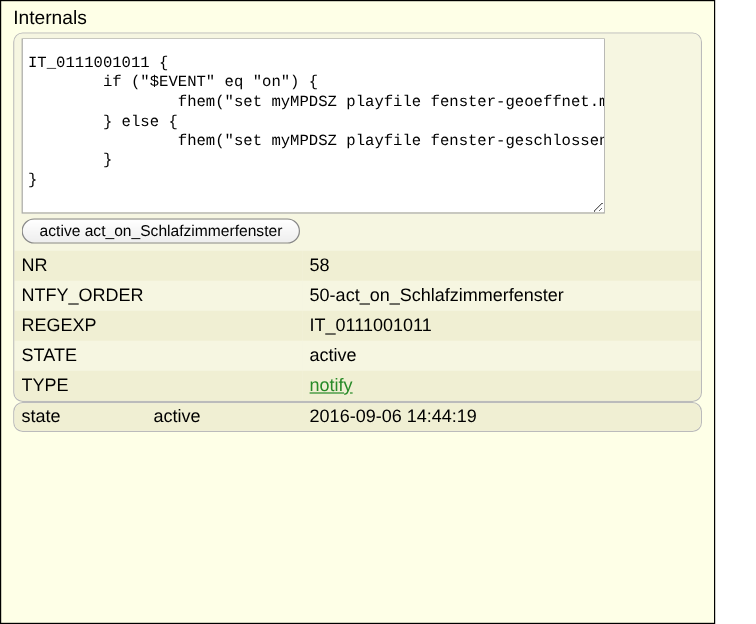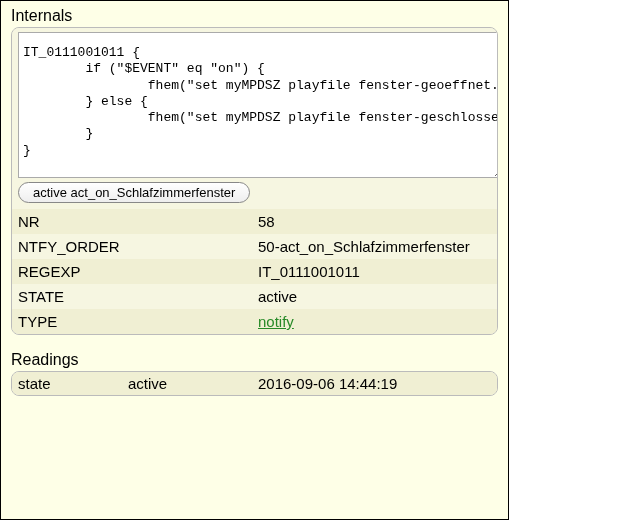--- a/index.html
+++ b/index.html
@@ -4,21 +4,21 @@
 <style>
   * { box-sizing: border-box; }
   body {
     margin: 0;
     padding: 0;
     font-family: Arial, Helvetica, sans-serif;
     font-size: 14px;
     background: #fff;
   }
   .frame {
-    width: 509px;
+    width: 596px;
     height: 520px;
     border: 1px solid #000;
     background: #feffe7;
     padding: 4px 10px 10px 10px;
     position: relative;
   }
   .section-title {
     font-size: 16px;
     color: #000;
     margin: 2px 0 2px 0;
@@ -179,21 +179,20 @@
             <td>active</td>
           </tr>
           <tr>
             <td class="key">TYPE</td>
             <td><span class="link-green">notify</span></td>
           </tr>
         </tbody>
     </table>
   </div>
 
-  <div class="readings-title">Readings</div>
   <div class="readings-panel">
     <div id="readings-body">
         <div class="readings-row">
           <div class="reading-name">state</div>
           <div class="reading-val">active</div>
           <div class="reading-time">2016-09-06 14:44:19</div>
         </div>
       </div>
   </div>
 

